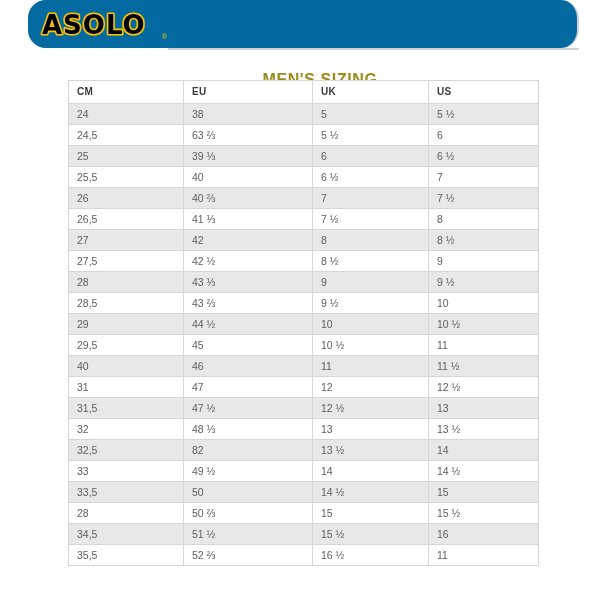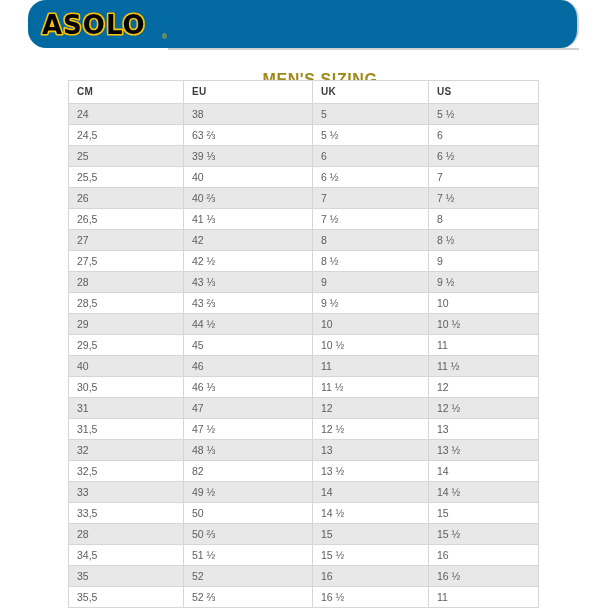--- a/index.html
+++ b/index.html
@@ -143,26 +143,20 @@
         <td>10 ½</td>
         <td>11</td>
       </tr>
       <tr>
         <td>40</td>
         <td>46</td>
         <td>11</td>
         <td>11 ½</td>
       </tr>
       <tr>
-        <td>30,5</td>
-        <td>46 ⅓</td>
-        <td>11 ½</td>
-        <td>12</td>
-      </tr>
-      <tr>
         <td>31</td>
         <td>47</td>
         <td>12</td>
         <td>12 ½</td>
       </tr>
       <tr>
         <td>31,5</td>
         <td>47 ½</td>
         <td>12 ½</td>
         <td>13</td>
@@ -197,25 +191,19 @@
         <td>15</td>
         <td>15 ½</td>
       </tr>
       <tr>
         <td>34,5</td>
         <td>51 ½</td>
         <td>15 ½</td>
         <td>16</td>
       </tr>
       <tr>
-        <td>35</td>
-        <td>52</td>
-        <td>16</td>
-        <td>16 ½</td>
-      </tr>
-      <tr>
         <td>35,5</td>
         <td>52 ⅔</td>
         <td>16 ½</td>
         <td>11</td>
       </tr>
     </tbody>
 </table>
 
 </body></html>

